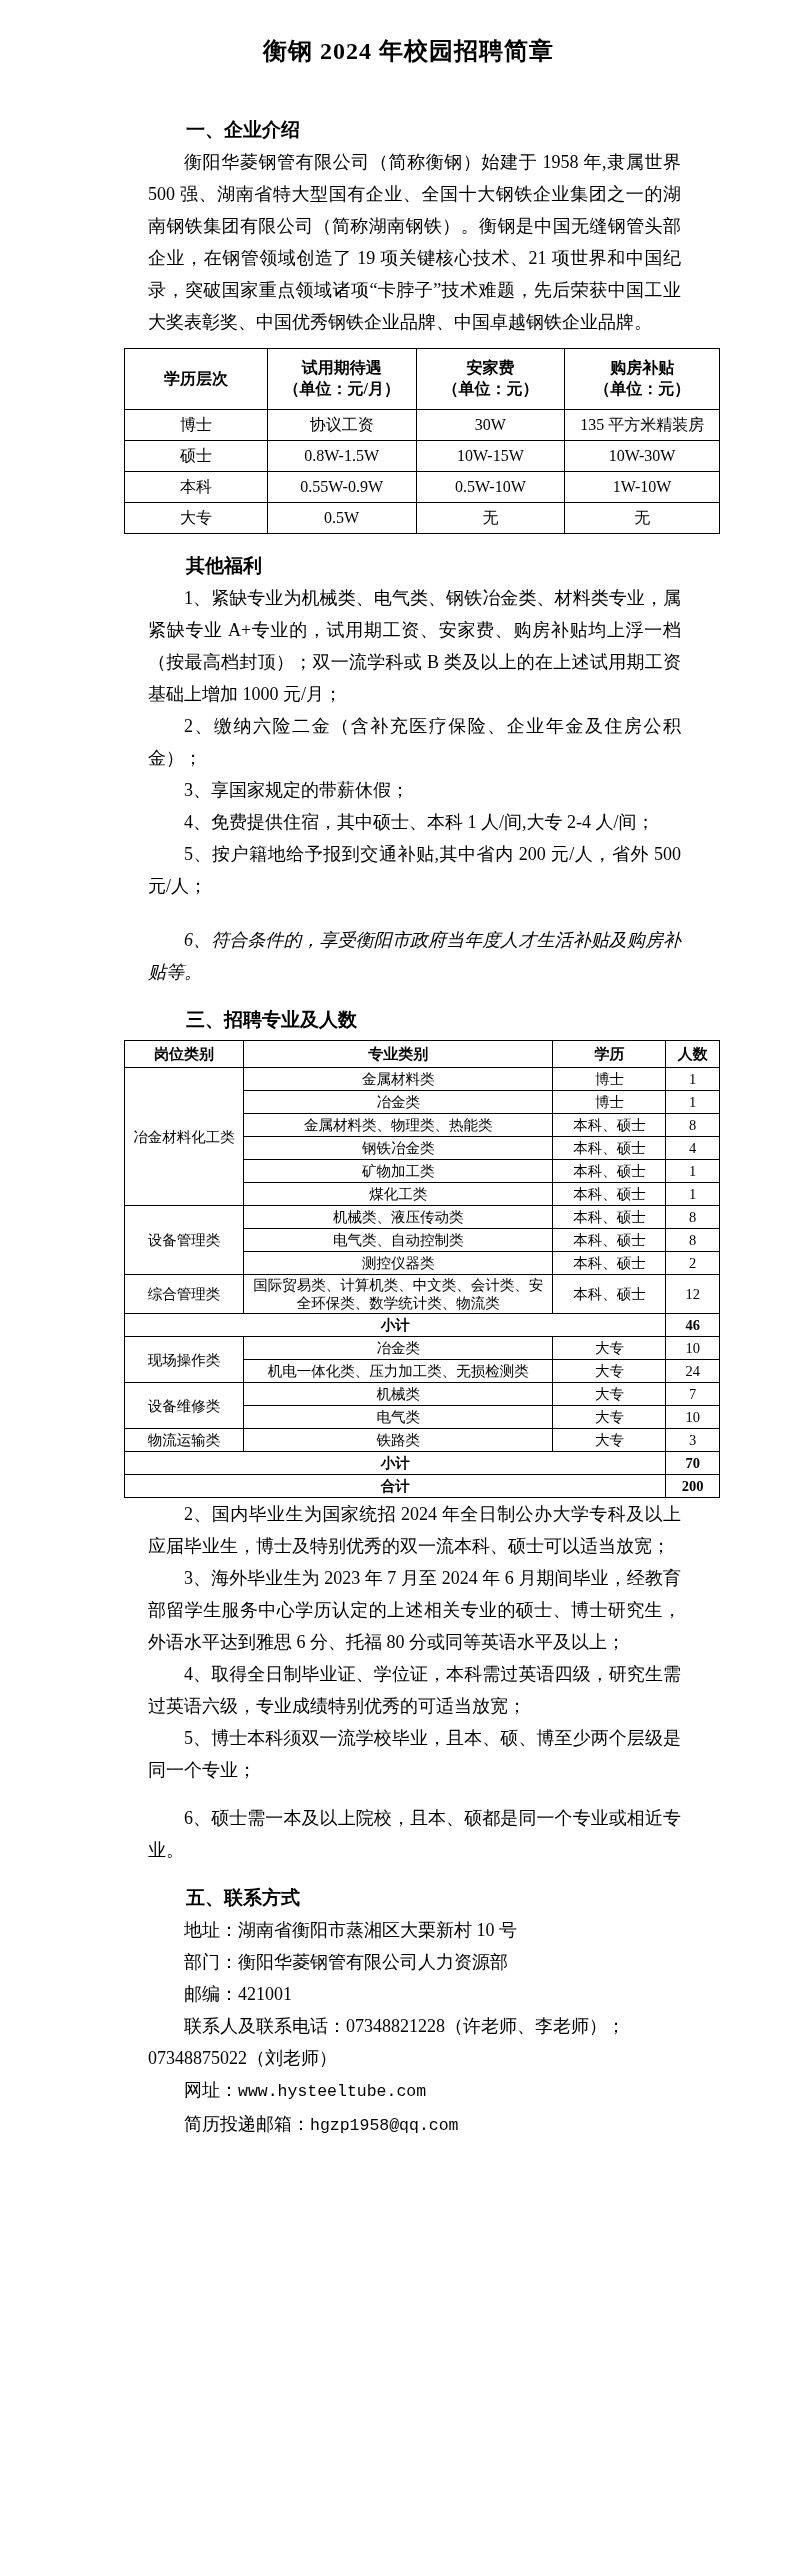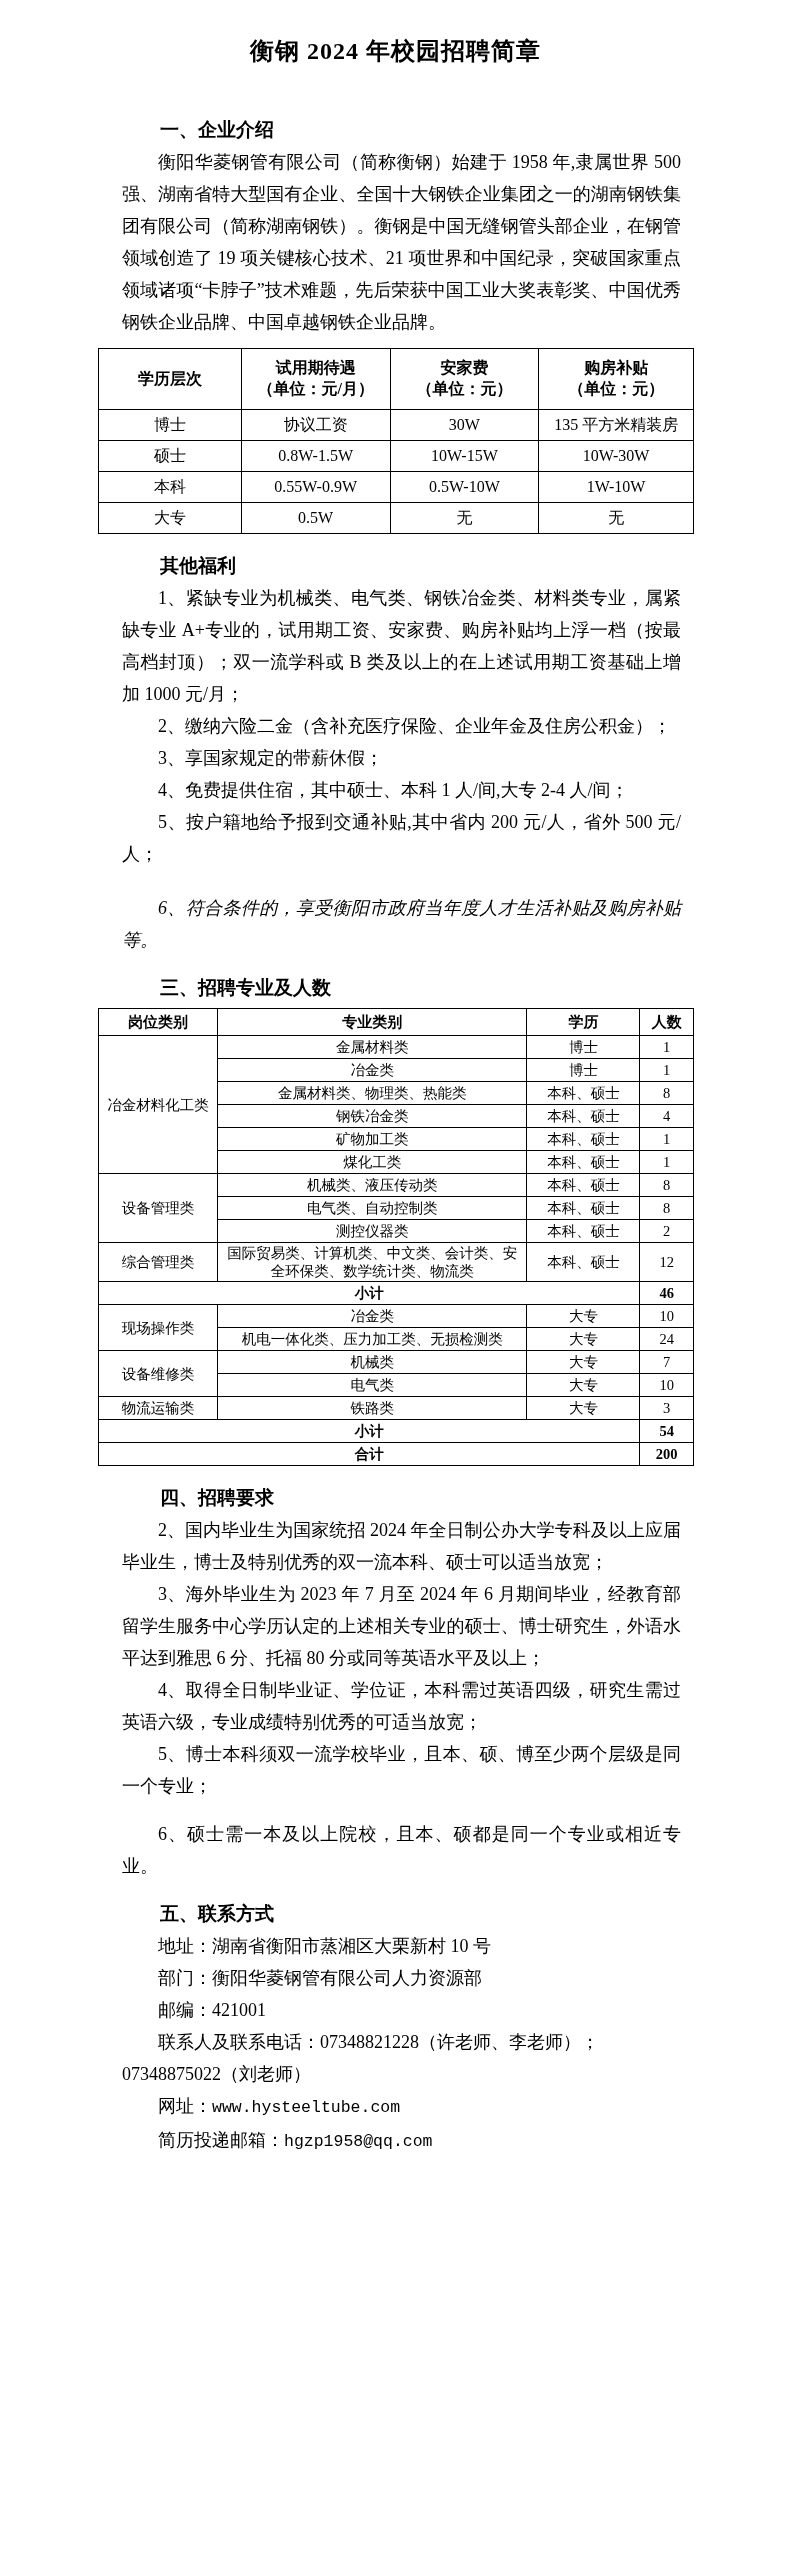--- a/index.html
+++ b/index.html
@@ -1,19 +1,20 @@
 <!DOCTYPE html>
 <html lang="zh"><head>
 <meta charset="utf-8">
 <style>
   html,body{margin:0;padding:0;background:#ffffff;}
   .page{
     width:791px;height:2192px;overflow:hidden;background:#ffffff;
     color:#000;box-sizing:border-box;padding-top:34px;
     font-family:"Liberation Serif","DejaVu Serif",serif;
+    padding-left:26px;
   }
   .doc-title{
     text-align:center;font-size:24px;font-weight:bold;
     line-height:34px;margin:0;letter-spacing:1px;
   }
   .content{padding:0 110px 0 122px;}
   .sec-heading{
     font-weight:bold;font-size:19px;line-height:32px;
     margin:16px 0 0 38px;
   }
@@ -214,30 +215,29 @@
         <td>10</td>
       </tr>
       <tr>
         <td>物流运输类</td>
         <td>铁路类</td>
         <td>大专</td>
         <td>3</td>
       </tr>
       <tr class="sum">
         <td colspan="3">小计</td>
-        <td>54</td>
+        <td>70</td>
       </tr>
       <tr class="sum">
         <td colspan="3">合计</td>
         <td>200</td>
       </tr>
     </tbody>
       </table>
 
-    <div class="sec-heading">四、招聘要求</div>
     <div class="reqs">
       <p class="body-line">2、国内毕业生为国家统招 2024 年全日制公办大学专科及以上应届毕业生，博士及特别优秀的双一流本科、硕士可以适当放宽；</p>
       <p class="body-line">3、海外毕业生为 2023 年 7 月至 2024 年 6 月期间毕业，经教育部留学生服务中心学历认定的上述相关专业的硕士、博士研究生，外语水平达到雅思 6 分、托福 80 分或同等英语水平及以上；</p>
       <p class="body-line">4、取得全日制毕业证、学位证，本科需过英语四级，研究生需过英语六级，专业成绩特别优秀的可适当放宽；</p>
       <p class="body-line">5、博士本科须双一流学校毕业，且本、硕、博至少两个层级是同一个专业；</p>
       <p class="body-line">6、硕士需一本及以上院校，且本、硕都是同一个专业或相近专业。</p>
     </div>
 
     <div class="sec-heading">五、联系方式</div>
     <div class="contact">

